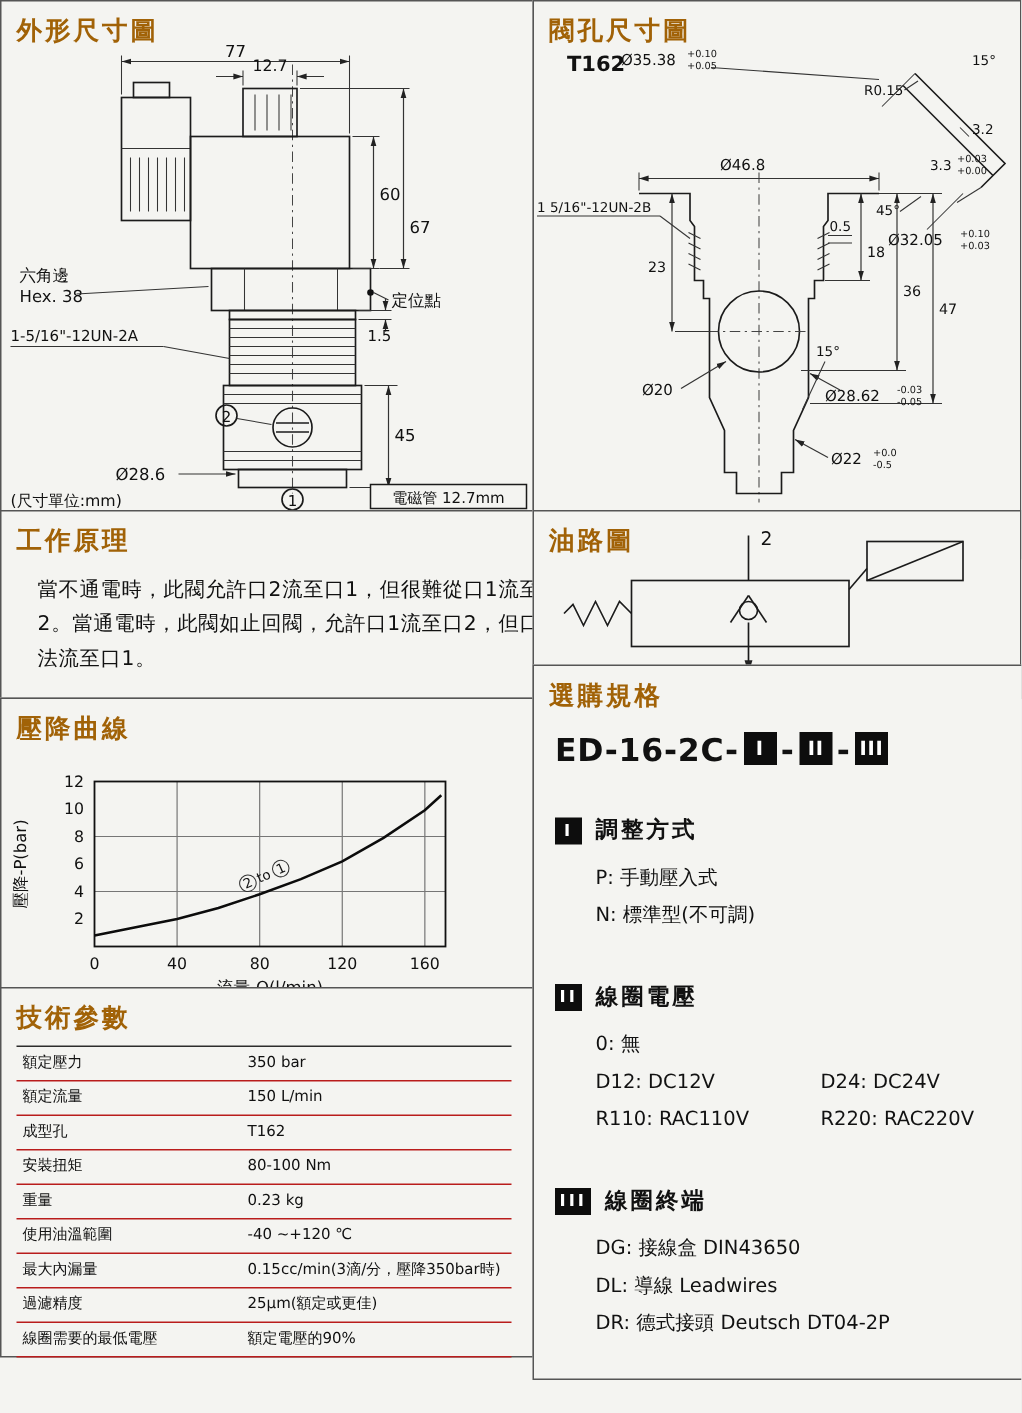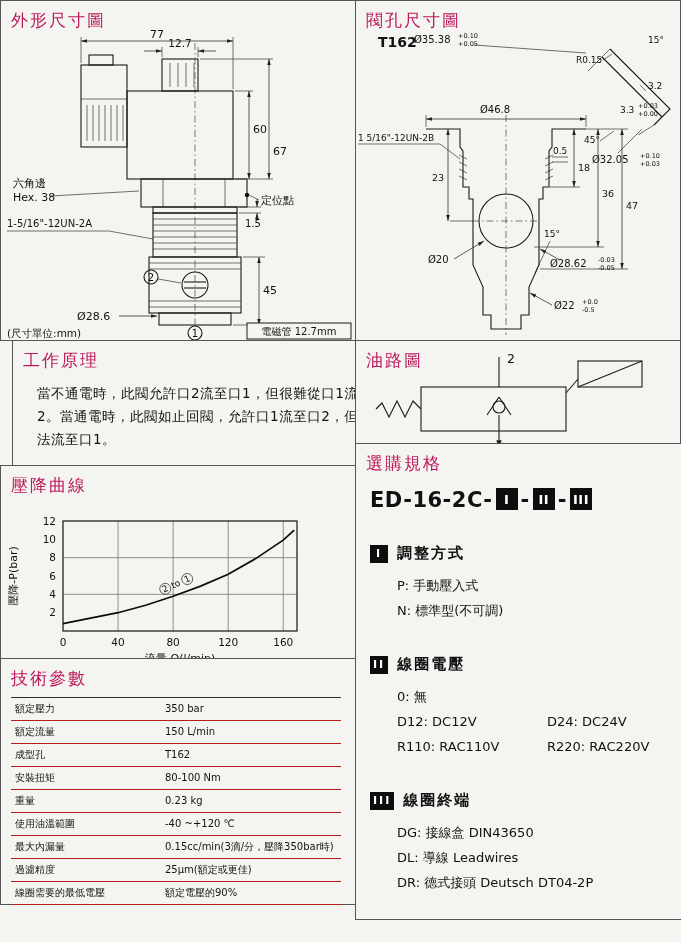--- a/index.html
+++ b/index.html
@@ -1,20 +1,20 @@
 <!DOCTYPE html>
 <html><head>
 <meta charset="utf-8">
 <style>
   *{margin:0;padding:0;box-sizing:border-box}
   html,body{background:#e9e9e7}
   body{width:681px;height:942px;font-family:"DejaVu Sans","Liberation Sans",sans-serif;color:#111}
   .page{position:relative;width:681px;height:942px;background:#f4f4f1;overflow:hidden}
   .panel{position:absolute;border:1px solid #555;background:#f4f4f1}
-  .panel h2{font-size:17px;font-weight:normal;letter-spacing:2px;padding:8px 10px 0 10px;color:#be185d}
+  .panel h2{font-size:17px;font-weight:bold;letter-spacing:2px;padding:8px 10px 0 10px;color:#a16207}
   .panel svg{position:absolute;left:0;top:0}
   svg text{font-family:"DejaVu Sans","Liberation Sans",sans-serif;fill:#111}
   .ln{stroke:#1b1b1b;stroke-width:1.1;fill:none}
   .thin{stroke:#333;stroke-width:0.7;fill:none}
   .dimline{stroke:#333;stroke-width:0.8;fill:none}
   .dash{stroke:#444;stroke-width:0.7;stroke-dasharray:7 3 1.5 3;fill:none}
   .grid{stroke:#767676;stroke-width:0.8}
   .frame{stroke:#111;stroke-width:1.2;fill:none}
   .curve{stroke:#0c0c0c;stroke-width:1.7;fill:none}
   .tick{font-size:10.5px}
@@ -297,21 +297,21 @@
 
       <g>
         <text x="198" y="280" font-size="10">Ø22</text>
         <text x="226" y="275" font-size="6.5">+0.0</text>
         <text x="226" y="283" font-size="6.5">-0.5</text>
         <line class="dimline" x1="196" y1="276" x2="174" y2="264" marker-end="url(#arr)"></line>
       </g>
     </svg>
   </section>
 
-  <section class="panel" style="left:12px;top:340px;width:404px;height:126px">
+  <section class="panel" style="left:0;top:340px;width:404px;height:126px">
     <h2>工作原理</h2>
     <p class="principle-text">當不通電時，此閥允許口2流至口1，但很難從口1流至口2。當通電時，此閥如止回閥，允許口1流至口2，但口2無法流至口1。</p>
   </section>
 
   <section class="panel" style="left:355px;top:340px;width:326px;height:126px">
     <h2>油路圖</h2>
     <svg width="326" height="126" viewBox="0 0 326 126">
       <g>
         <line class="ln" x1="143" y1="16" x2="143" y2="46"></line>
         <rect class="ln" x="65" y="46" width="145" height="44"></rect>

